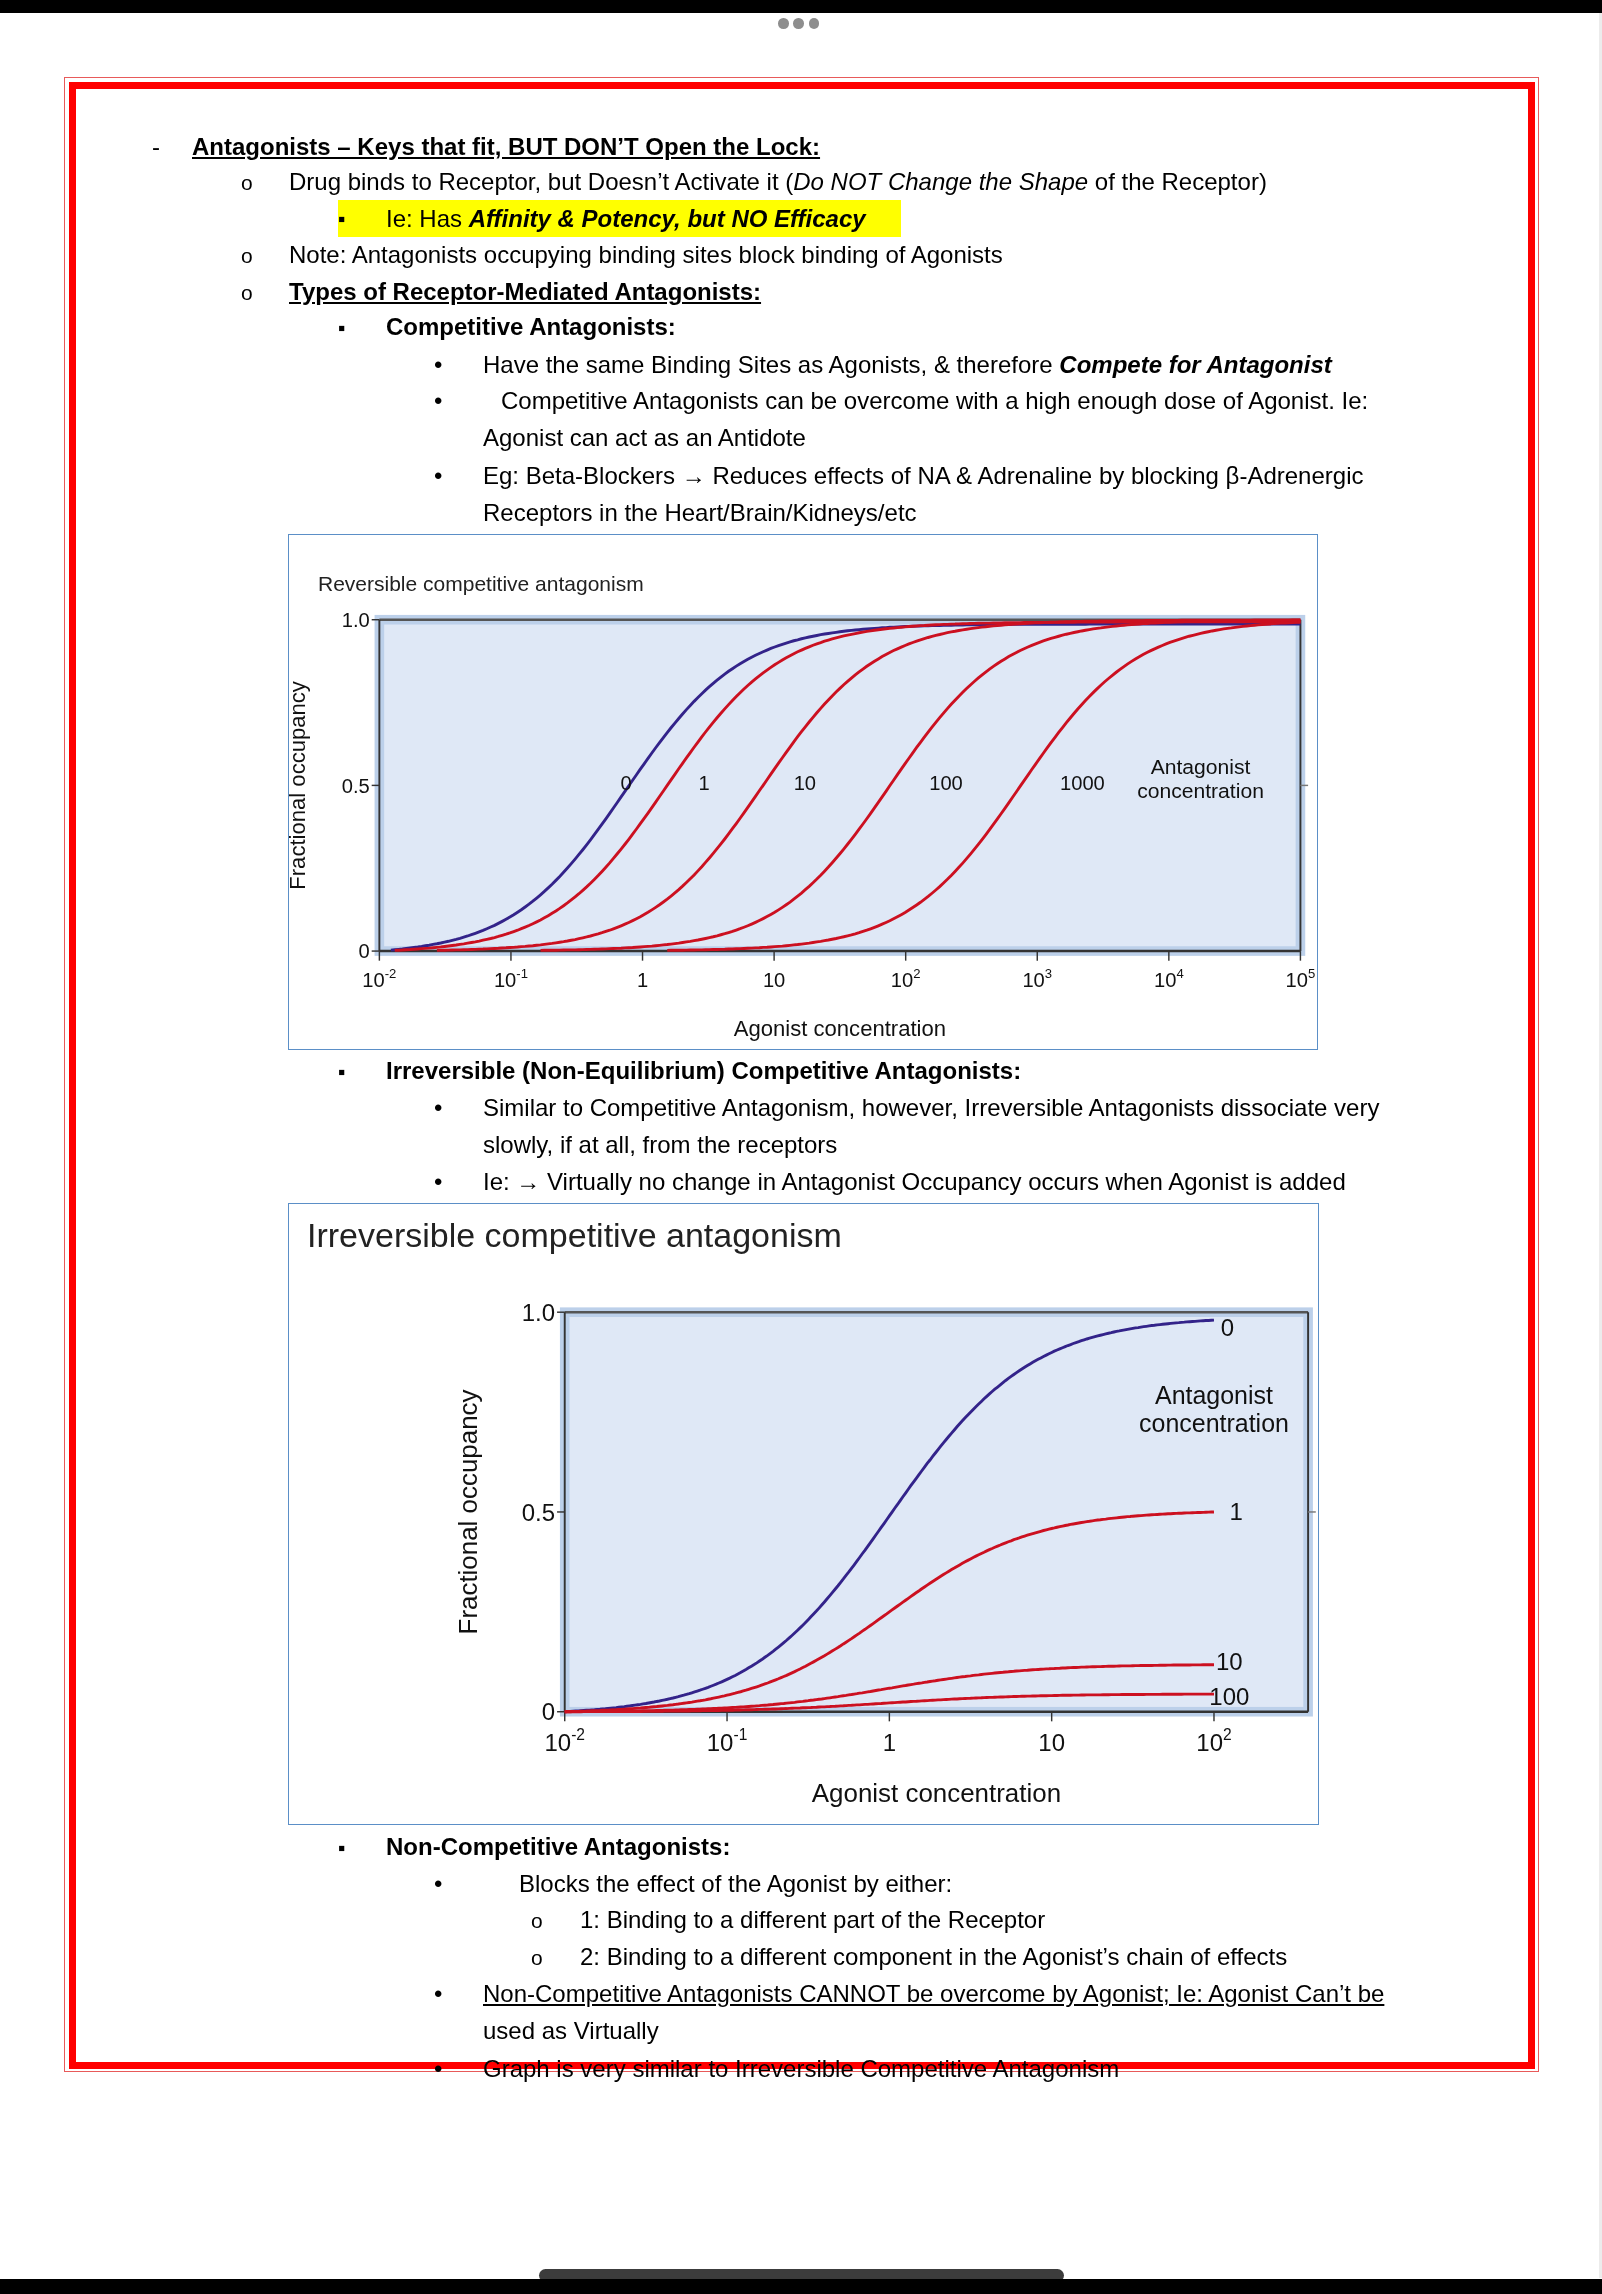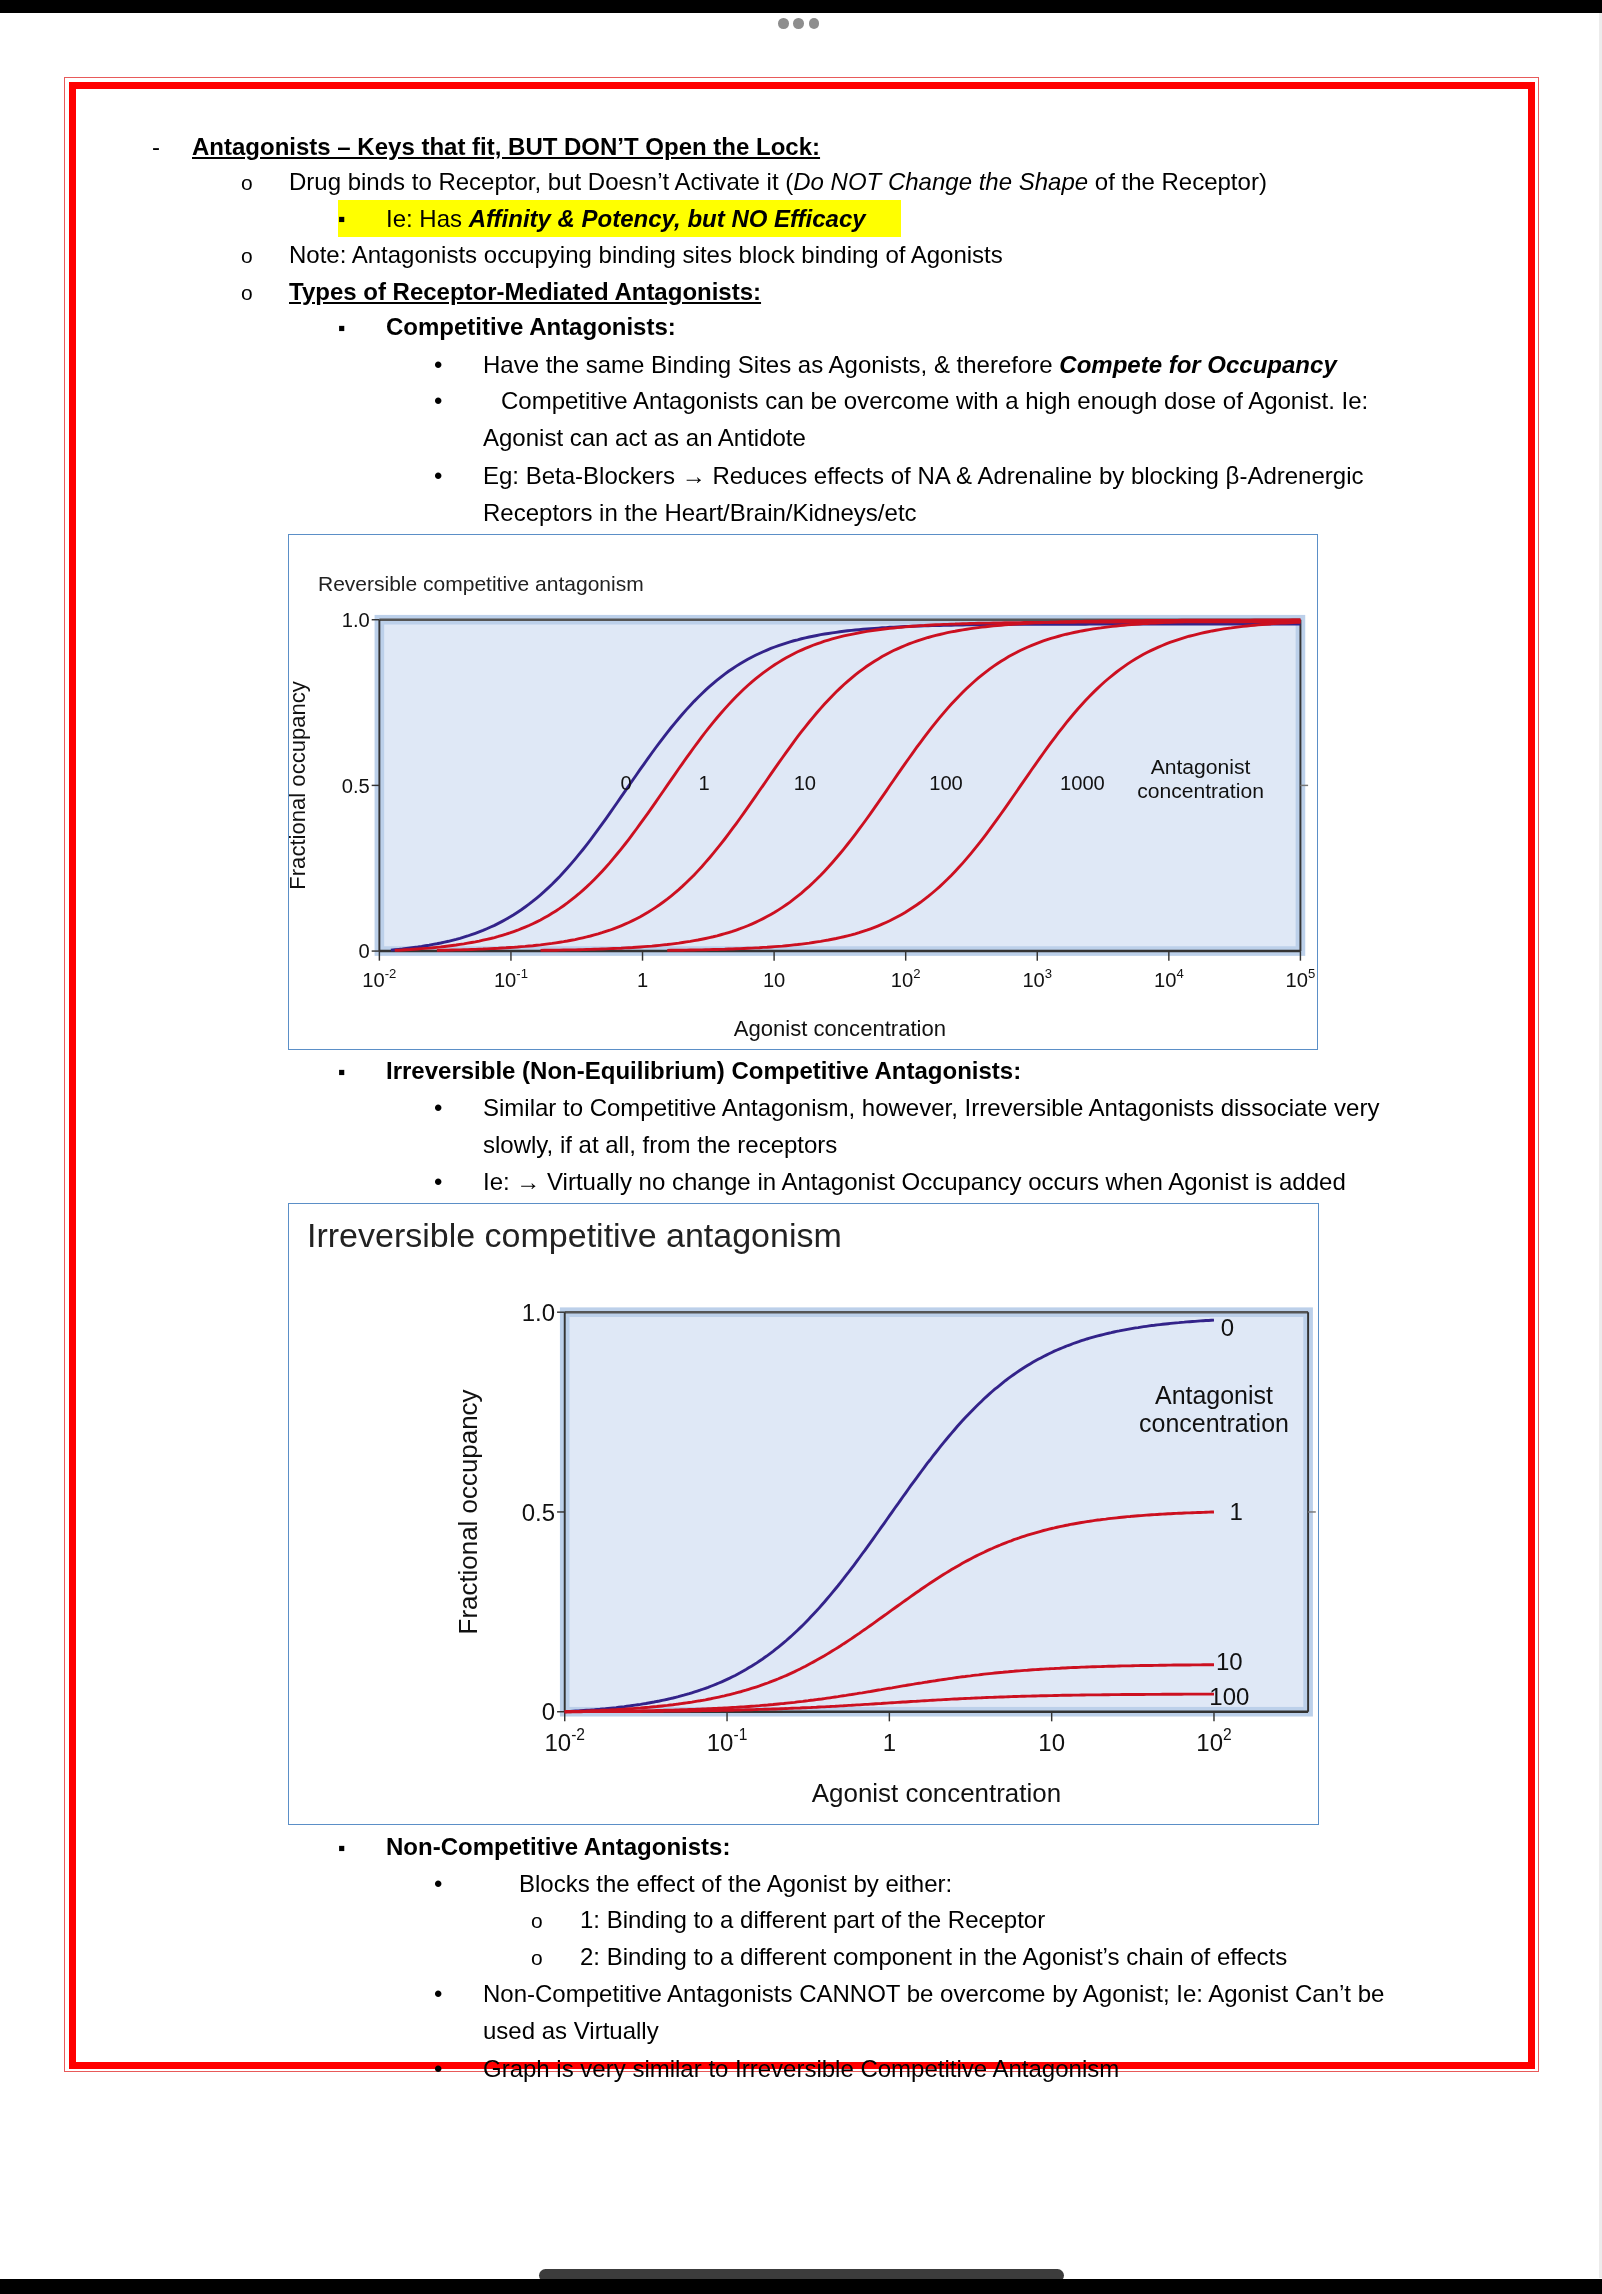--- a/index.html
+++ b/index.html
@@ -57,21 +57,21 @@
   <span class="bul" style="left:241px;top:237px;">o</span>
   <span class="line" style="left:289px;top:236px;">Note: Antagonists occupying binding sites block binding of Agonists</span>
 
   <span class="bul" style="left:241px;top:274px;">o</span>
   <span class="line b u" style="left:289px;top:273px;">Types of Receptor-Mediated Antagonists:</span>
 
   <span class="bul" style="left:338px;top:309px;">▪</span>
   <span class="line b" style="left:386px;top:308px;">Competitive Antagonists:</span>
 
   <span class="line" style="left:434px;top:346px;">•</span>
-  <span class="line" style="left:483px;top:346px;"><span>Have the same Binding Sites as Agonists, &amp; therefore </span><span class="b i">Compete for Occupancy</span></span>
+  <span class="line" style="left:483px;top:346px;"><span>Have the same Binding Sites as Agonists, &amp; therefore </span><span class="b i">Compete for Antagonist</span></span>
 
   <span class="line" style="left:434px;top:382px;">•</span>
   <span class="line" style="left:483px;top:382px;margin-left:18px;">Competitive Antagonists can be overcome with a high enough dose of Agonist. Ie:</span>
   <span class="line" style="left:483px;top:419px;">Agonist can act as an Antidote</span>
 
   <span class="line" style="left:434px;top:457px;">•</span>
   <span class="line" style="left:483px;top:457px;">Eg: Beta-Blockers → Reduces effects of NA &amp; Adrenaline by blocking β-Adrenergic</span>
   <span class="line" style="left:483px;top:494px;">Receptors in the Heart/Brain/Kidneys/etc</span>
 
   <span class="bul" style="left:338px;top:1053px;">▪</span>
@@ -90,21 +90,21 @@
   <span class="line" style="left:434px;top:1865px;">•</span>
   <span class="line" style="left:483px;top:1865px;margin-left:36px;">Blocks the effect of the Agonist by either:</span>
 
   <span class="bul" style="left:531px;top:1902px;">o</span>
   <span class="line" style="left:580px;top:1901px;">1: Binding to a different part of the Receptor</span>
 
   <span class="bul" style="left:531px;top:1939px;">o</span>
   <span class="line" style="left:580px;top:1938px;">2: Binding to a different component in the Agonist’s chain of effects</span>
 
   <span class="line" style="left:434px;top:1975px;">•</span>
-  <span class="line" style="left:483px;top:1975px;">Non-Competitive Antagonists CANNOT be overcome by Agonist; Ie: Agonist Can’t be</span>
+  <span class="line" style="left:483px;top:1975px;text-decoration:underline;">Non-Competitive Antagonists CANNOT be overcome by Agonist; Ie: Agonist Can’t be</span>
   <span class="line" style="left:483px;top:2012px;">used as Virtually</span>
 
   <span class="line" style="left:434px;top:2050px;">•</span>
   <span class="line" style="left:483px;top:2050px;">Graph is very similar to Irreversible Competitive Antagonism</span>
 </div>
 
 <div class="figbox" style="left:288px;top:534px;width:1030px;height:516px;">
   <span class="figtitle" style="left:29px;top:2.9px;font-size:21px;margin-top:34px;">Reversible competitive antagonism</span>
 </div>
 <svg id="chart1" style="position:absolute;left:0;top:0;" width="1602" height="2294" viewBox="0 0 1668 2388">

